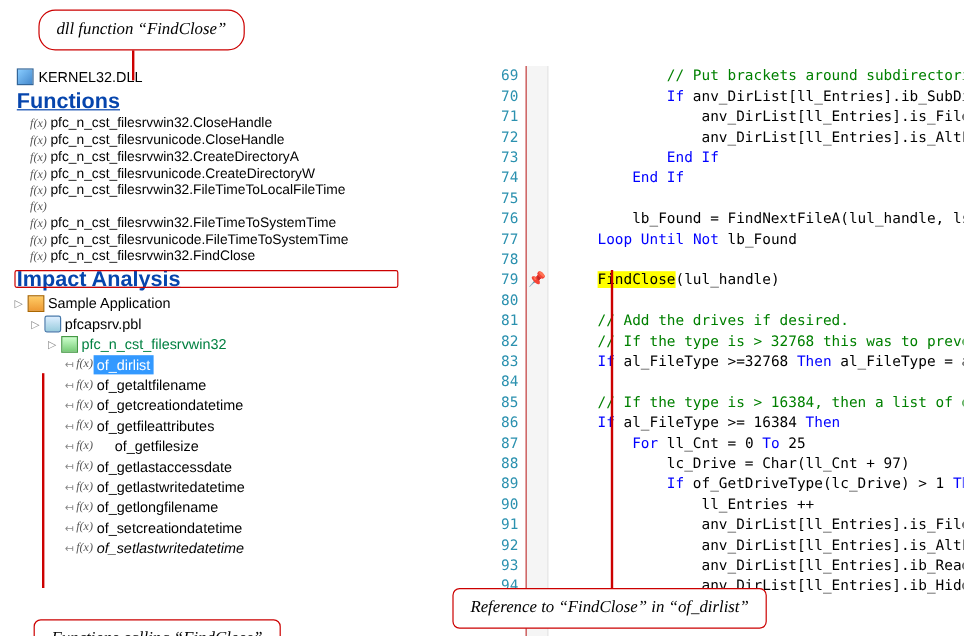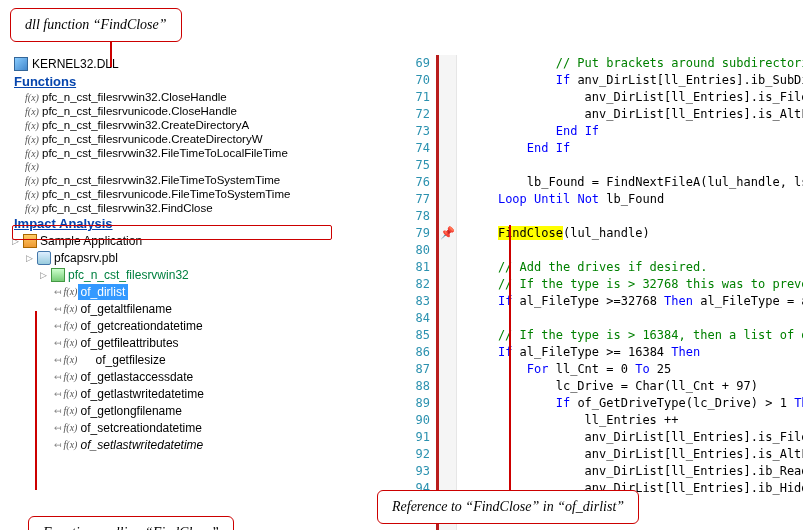--- a/index.html
+++ b/index.html
@@ -6,49 +6,49 @@
 body { font-family: "Segoe UI", Tahoma, sans-serif; font-size: 12px; background: #fff; color: #000; width: 803px; height: 530px; position: relative; overflow: hidden; }
 .callout { position: absolute; background: #fff; border: 1.5px solid #c00; border-radius: 6px; padding: 8px 14px; font-size: 14px; font-style: italic; color: #000; z-index: 20; font-family: "Times New Roman", serif; }
 .callout em { font-style: italic; }
 .redline { position: absolute; background: #c00; z-index: 15; }
 .redbox { position: absolute; border: 1.5px solid #c00; z-index: 12; border-radius: 2px; }
 .main { display: flex; height: 100%; padding-top: 55px; }
 .left-pane { width: 395px; flex-shrink: 0; background: #fff; overflow: hidden; }
 .right-pane { flex: 1; background: #fff; display: flex; }
 .dll-header { display: flex; align-items: center; padding: 2px 4px 2px 14px; }
 .dll-icon { width: 14px; height: 14px; background: linear-gradient(135deg,#8cf,#48c); border: 1px solid #369; margin-right: 4px; }
-.section-h { color: #0645ad; font-weight: bold; font-size: 13px; padding: 1px 14px; text-decoration: underline; }
+.section-h { color: #0645ad; font-weight: bold; font-size: 18px; padding: 1px 14px; text-decoration: underline; }
 .fn-list { padding: 0 4px 0 14px; margin-left: 11px; }
 .fn-item { display: flex; align-items: center; padding: 1px 0; font-size: 11.5px; color: #000; }
 .fx-icon { width: 14px; display: inline-flex; align-items: center; justify-content: center; font-family: serif; font-style: italic; font-size: 11px; color: #555; margin-right: 3px; }
 .fx-icon::before { content: "f(x)"; white-space: nowrap; font-size: 10px; }
 .tree { padding: 1px 0 0 10px; }
 .tree-row { display: flex; align-items: center; padding: 0 0 1px 0; font-size: 12px; line-height: 16px; }
 .exp { width: 11px; height: 11px; display: inline-flex; align-items: center; justify-content: center; font-size: 9px; color: #888; margin-right: 2px; }
 .obj-icon { width: 14px; height: 14px; margin-right: 3px; display: inline-block; }
 .obj-app { background: linear-gradient(#fc6,#e93); border: 1px solid #a60; }
 .obj-pbl { background: linear-gradient(#def,#9cd); border: 1px solid #47a; border-radius: 2px; }
 .obj-uo { background: linear-gradient(#cfc,#7c7); border: 1px solid #494; }
 .obj-fn { width: 14px; display: inline-flex; font-family: serif; font-style: italic; font-size: 10px; color: #555; }
 .obj-fn::before { content: "f(x)"; }
 .sel { background: #3399ff; color: #fff; }
 .grn { color: #008040; }
-.gutter { width: 44px; background: #fff; border-right: 3px solid #b91c1c; text-align: right; padding: 0 6px 0 0; font-size: 12px; color: #2b91af; font-family: Consolas, monospace; line-height: 17px; }
+.gutter { width: 44px; background: #fff; border-right: 1px solid #b91c1c; text-align: right; padding: 0 6px 0 0; font-size: 12px; color: #2b91af; font-family: Consolas, monospace; line-height: 17px; }
 .marker-col { width: 18px; background: #f5f5f5; border-right: 1px solid #e6e6e6; font-size: 12px; line-height: 17px; }
 .marker-col .pin { color: #e6b800; font-size: 12px; text-align: center; }
 .code { flex: 1; font-family: Consolas, monospace; font-size: 12px; line-height: 17px; white-space: pre; padding-left: 12px; overflow: hidden; }
 .c-cmt { color: #008000; }
 .c-kw { color: #0000ff; }
 .hl { background: #ffff00; }
 .arrow-icon { color: #888; font-size: 9px; margin-right: 2px; margin-left: 2px; }
 </style>
 </head>
 <body>
 
-<div class="callout" style="left:10px; top:8px;">
+<div class="callout" style="left:32px; top:8px;border-radius:14px;">
   dll function “<em></em><em>FindClose</em>”
 </div>
 <div class="callout" style="left:28px; top:516px;">
   Functions calling “<em>FindClose</em>”
 </div>
 <div class="callout" style="left:377px; top:490px;">
   Reference to “<em>FindClose</em>” in “<em>of_dirlist</em>”
 </div>
 
 <div class="redline" style="left:110px; top:42px; width:1.5px; height:25px;"></div>

